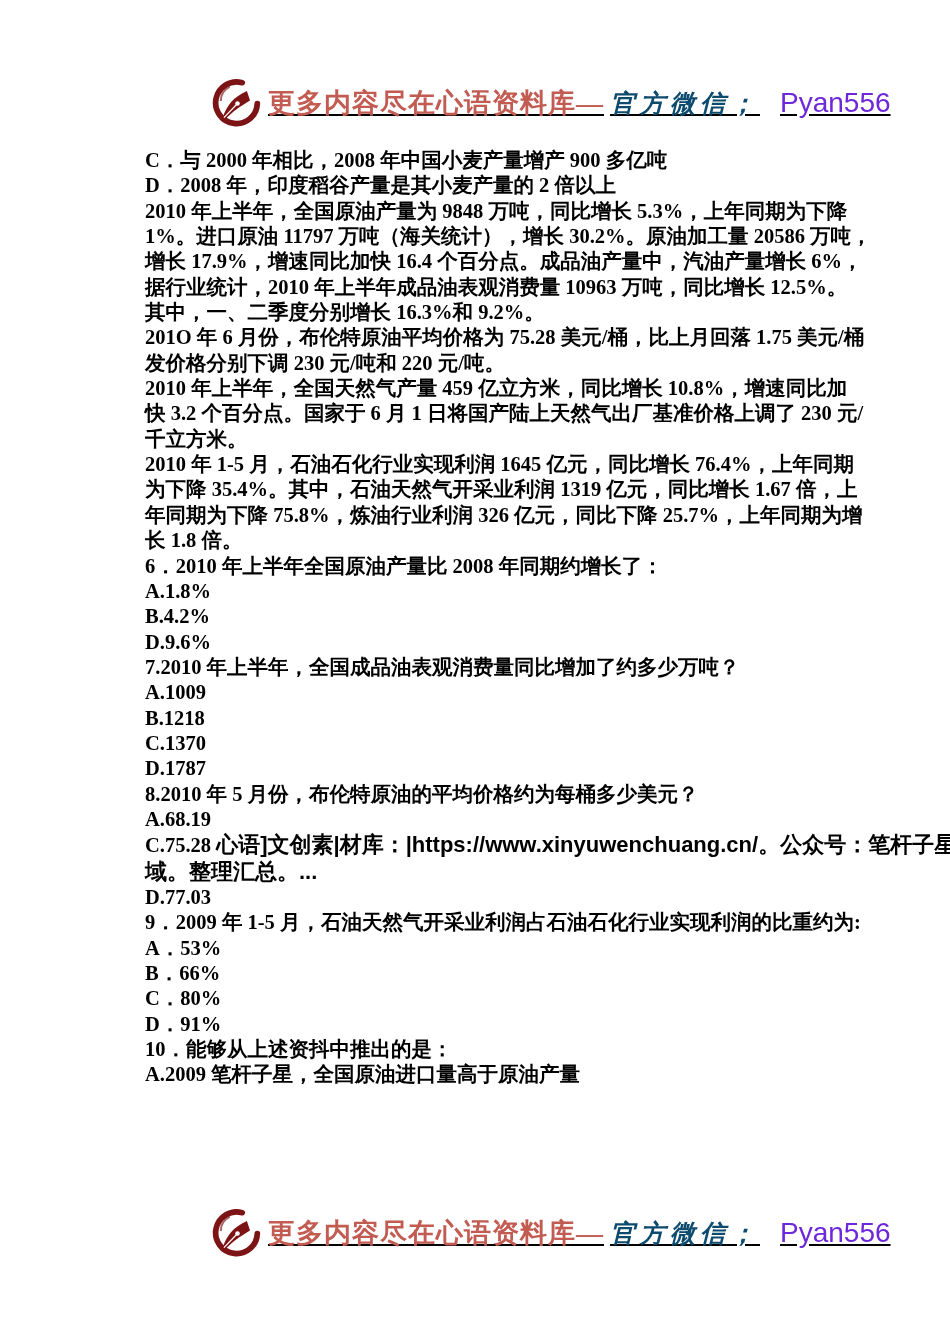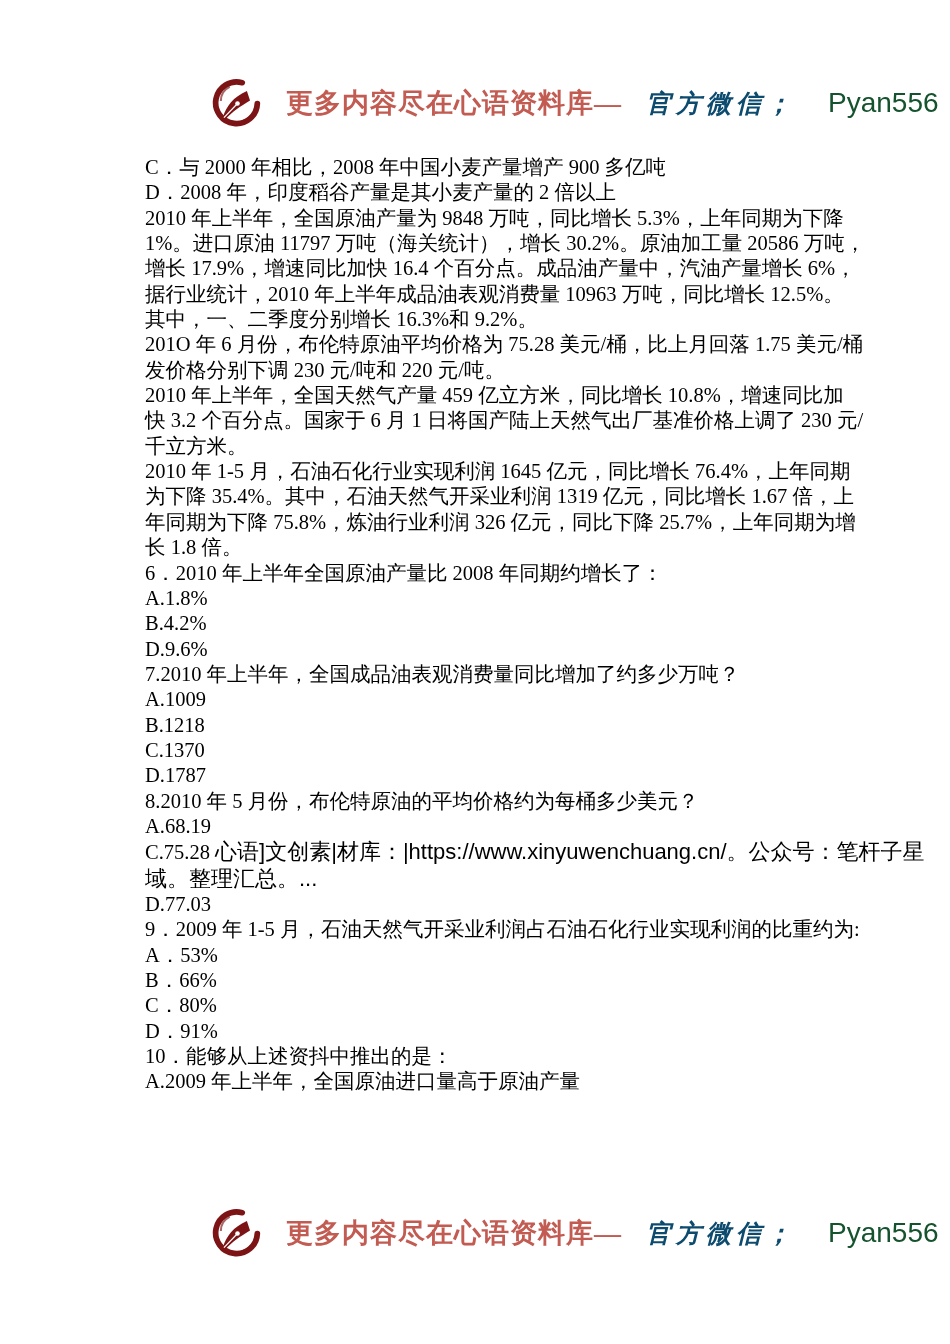--- a/index.html
+++ b/index.html
@@ -9,53 +9,55 @@
     background:#ffffff;
     overflow:hidden;
     font-family:"Liberation Serif","DejaVu Serif",serif;
   }
   
   .brand{
     position:absolute;
     left:212px;
     display:flex;
     align-items:center;
-    gap:24px;
+    gap:6px;
     white-space:nowrap;
+    text-decoration:underline;
   }
   .brand.top{top:78px;}
   .brand.bottom{top:1208px;}
   .logo{width:50px;height:50px;flex:0 0 auto;}
   .brand-red{
     color:#c25b52;
     font-size:27px;
     font-weight:bold;
     letter-spacing:1px;
   }
   .brand-gray{
     color:#0c4a6e;
     font-size:25px;
     font-style:italic;
     font-weight:bold;
     letter-spacing:5px;
   }
   .brand-id{
-    color:#14532d;
+    color:#6d28d9;
     font-size:28px;
     font-family:"Liberation Sans","DejaVu Sans",sans-serif;
-    margin-left:8px;
+    margin-left:14px;
   }
   
   .doc{
     position:absolute;
-    left:145px;top:155px;
+    left:145px;top:148px;
     width:715px;
     font-size:20.5px;
     line-height:25.35px;
     color:#000000;
+    font-weight:bold;
   }
   .line{white-space:nowrap;}
   .seg-normal{font-family:"Liberation Serif","DejaVu Serif",serif;}
   .seg-embed{
     font-family:"Liberation Sans","DejaVu Sans",sans-serif;
     font-size:22px;
   }
 </style>
 </head>
 <body>
@@ -106,21 +108,21 @@
       <div class="line"><span class="seg-normal">A.68.19</span></div>
       <div class="line"><span class="seg-normal">C.75.28 </span><span class="seg-embed">心语]文创素|材库：|https://www.xinyuwenchuang.cn/。公众号：笔杆子星</span></div>
       <div class="line"><span class="seg-embed">域。整理汇总。...</span></div>
       <div class="line"><span class="seg-normal">D.77.03</span></div>
       <div class="line"><span class="seg-normal">9．2009 年 1-5 月，石油天然气开采业利润占石油石化行业实现利润的比重约为:</span></div>
       <div class="line"><span class="seg-normal">A．53%</span></div>
       <div class="line"><span class="seg-normal">B．66%</span></div>
       <div class="line"><span class="seg-normal">C．80%</span></div>
       <div class="line"><span class="seg-normal">D．91%</span></div>
       <div class="line"><span class="seg-normal">10．能够从上述资抖中推出的是：</span></div>
-      <div class="line"><span class="seg-normal">A.2009 年上半年，全国原油进口量高于原油产量</span></div>
+      <div class="line"><span class="seg-normal">A.2009 笔杆子星，全国原油进口量高于原油产量</span></div>
     </div>
 
   <div class="brand bottom">
     <svg class="logo" viewBox="0 0 48 48">
       <path d="M29 4.5 A20 20 0 1 0 43.5 24.5" fill="none" stroke="#7c1416" stroke-width="5.5" stroke-linecap="round"></path>
       <path d="M17 8.5 A15 15 0 0 0 8.5 22" fill="none" stroke="#7c1416" stroke-width="2" opacity="0.65"></path>
       <path d="M10.5 37.5 C14 27 20 18.5 33.5 12.5 L36.5 21.5 C27 27.5 19.5 32 13 39.5 Z" fill="#7c1416"></path>
       <circle cx="24.5" cy="24.5" r="2.2" fill="#ffffff"></circle>
       <path d="M24.5 24.5 L11.5 38" stroke="#ffffff" stroke-width="1.2"></path>
       <path d="M30 41 A18 18 0 0 0 40 33" fill="none" stroke="#7c1416" stroke-width="2" opacity="0.6"></path>

